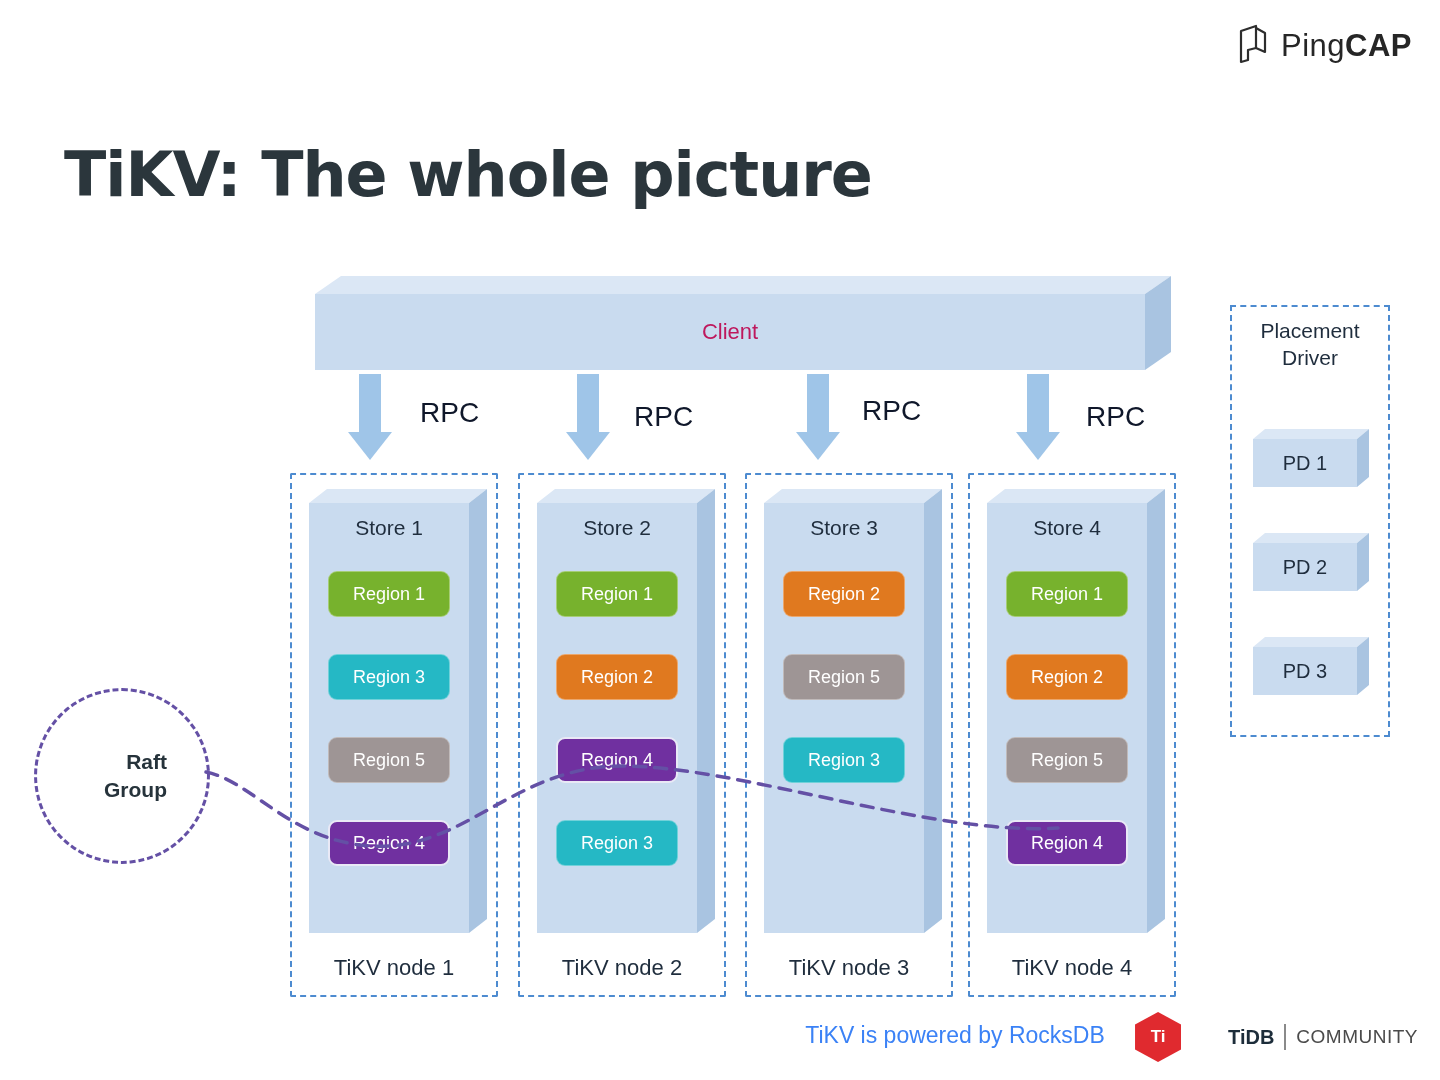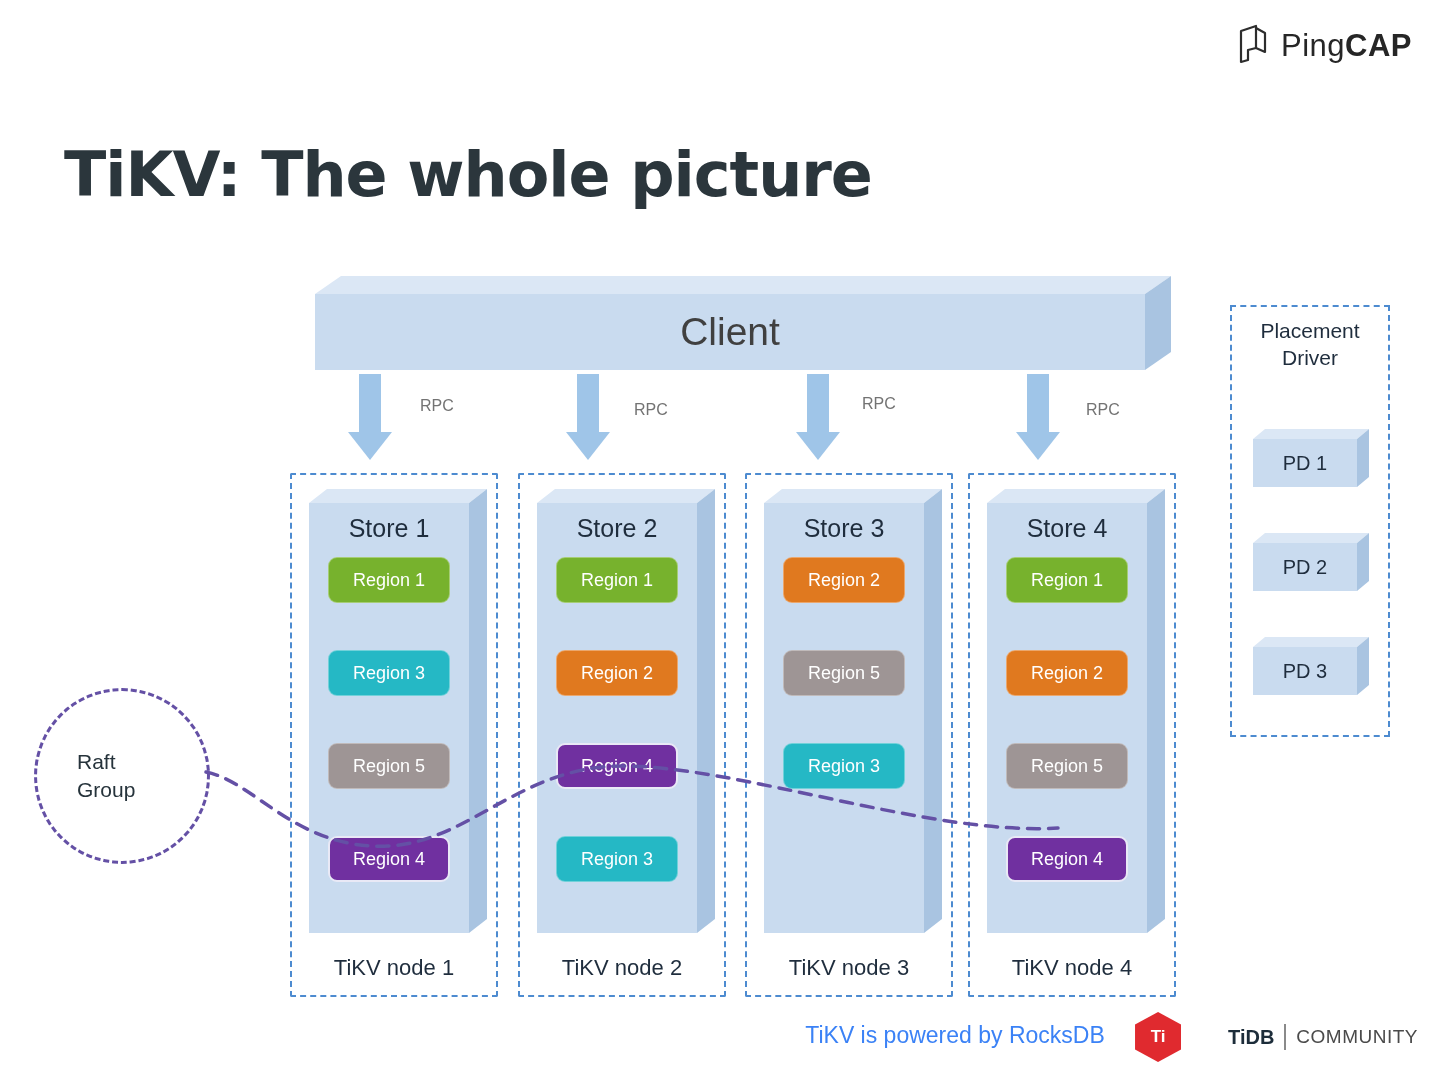--- a/index.html
+++ b/index.html
@@ -17,50 +17,50 @@
   
   .box3d{position:absolute;--dx:18px;--dy:14px;}
   .box3d::before{content:"";position:absolute;inset:0;background:#dbe7f5;
     clip-path:polygon(0 var(--dy), var(--dx) 0, 100% 0, calc(100% - var(--dx)) var(--dy));}
   .box3d::after{content:"";position:absolute;inset:0;background:#a9c4e1;
     clip-path:polygon(calc(100% - var(--dx)) var(--dy), 100% 0, 100% calc(100% - var(--dy)), calc(100% - var(--dx)) 100%);}
   .box3d .face{position:absolute;left:0;top:var(--dy);right:var(--dx);bottom:0;background:#c9dbef;}
 
   
   .client{left:315px;top:276px;width:856px;height:94px;--dx:26px;--dy:18px;}
-  .client .face{display:flex;align-items:center;justify-content:center;font-size:39px;color:#404040;}
+  .client .face{display:flex;align-items:center;justify-content:center;font-size:22px;color:#be185d;}
 
   
   .arrow{position:absolute;top:374px;width:44px;height:86px;display:flex;flex-direction:column;align-items:center;}
   .arrow .shaft{width:22px;height:58px;background:#9fc5e8;}
   .arrow .head{width:0;height:0;border-left:22px solid transparent;border-right:22px solid transparent;border-top:28px solid #9fc5e8;}
-  .rpc{position:absolute;font-size:16px;color:#737373;}
+  .rpc{position:absolute;font-size:28px;color:#0f172a;}
 
   
   .node-group{position:absolute;top:473px;width:208px;height:524px;border:2px dashed #4d8bd0;border-radius:2px;box-sizing:border-box;}
   .store{left:17px;top:14px;width:178px;height:444px;}
   .store .face{display:flex;flex-direction:column;align-items:center;}
-  .store-label{padding-top:12px;font-size:25px;color:#1f2d3d;line-height:26px;}
-  .pills{margin-top:16px;display:flex;flex-direction:column;gap:47px;align-items:center;}
+  .store-label{padding-top:12px;font-size:21px;color:#1f2d3d;line-height:26px;}
+  .pills{margin-top:30px;display:flex;flex-direction:column;gap:37px;align-items:center;}
   .pill{width:122px;height:46px;border-radius:9px;display:flex;align-items:center;justify-content:center;
         color:#fff;font-size:18px;border:1px solid rgba(255,255,255,.35);box-sizing:border-box;}
   .pill.hl{border:2px solid #e9e9f6;}
   .node-label{position:absolute;bottom:14px;left:0;width:100%;text-align:center;font-size:22px;color:#1f2d3d;}
 
   
   .pd-group{position:absolute;left:1230px;top:305px;width:160px;height:432px;border:2px dashed #4d8bd0;box-sizing:border-box;}
   .pd-title{margin:10px auto 0;width:120px;text-align:center;font-size:21px;line-height:27px;color:#1f2d3d;}
   .pd-box{--dx:12px;--dy:10px;width:116px;height:58px;left:21px;}
   .pd-box .face{display:flex;align-items:center;justify-content:center;font-size:20px;color:#1f2d3d;}
   .pd-1{top:122px;}.pd-2{top:226px;}.pd-3{top:330px;}
 
   
   .raft-circle{position:absolute;left:34px;top:688px;width:176px;height:176px;border:3px dashed #6450a5;border-radius:50%;
                display:flex;align-items:center;justify-content:center;box-sizing:border-box;}
-  .raft-label{width:90px;text-align:left;font-size:21px;line-height:28px;color:#26333b;}
+  .raft-label{width:90px;text-align:right;font-size:21px;line-height:28px;color:#26333b;font-weight:bold;}
   .raft-svg{position:absolute;left:0;top:0;z-index:6;pointer-events:none;}
 
   
   .footer{position:absolute;left:655px;top:1022px;width:600px;text-align:center;font-size:23px;color:#3b82f6;}
 
   .tidb{position:absolute;right:22px;top:1012px;display:flex;align-items:center;gap:10px;}
   .tidb-icon{width:46px;height:50px;background:#e02a2f;clip-path:polygon(50% 0,100% 25%,100% 75%,50% 100%,0 75%,0 25%);
              display:flex;align-items:center;justify-content:center;color:#fff;font-weight:700;font-size:17px;}
   .tidb-name{font-size:20px;font-weight:700;color:#1d2d3a;margin-left:37px;}
   .tidb-div{height:26px;border-left:2px solid #8a8a8a;}

